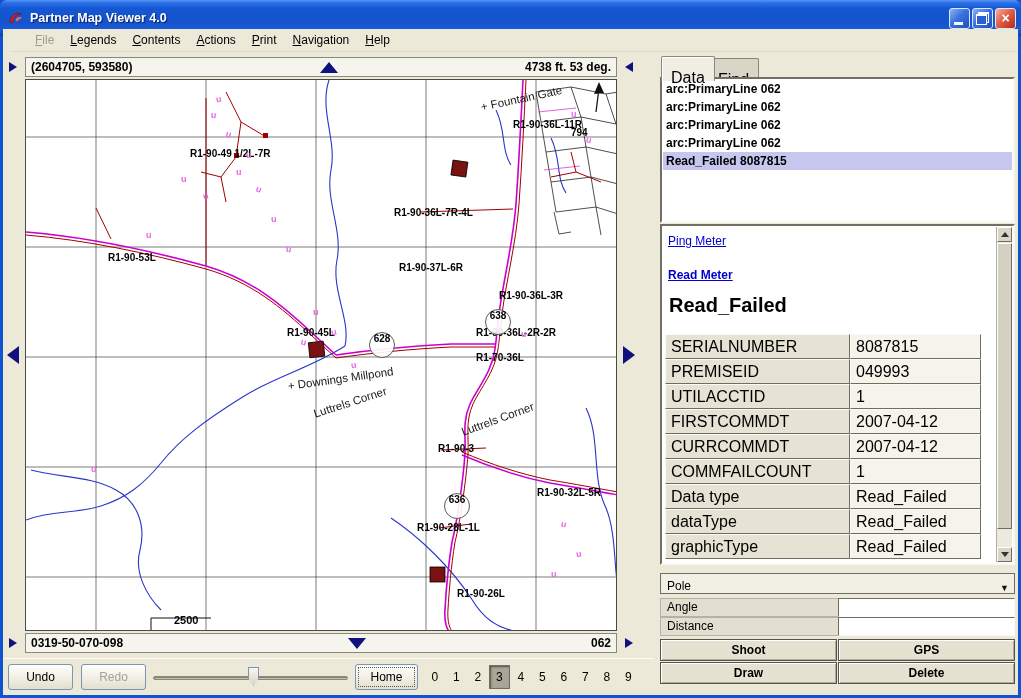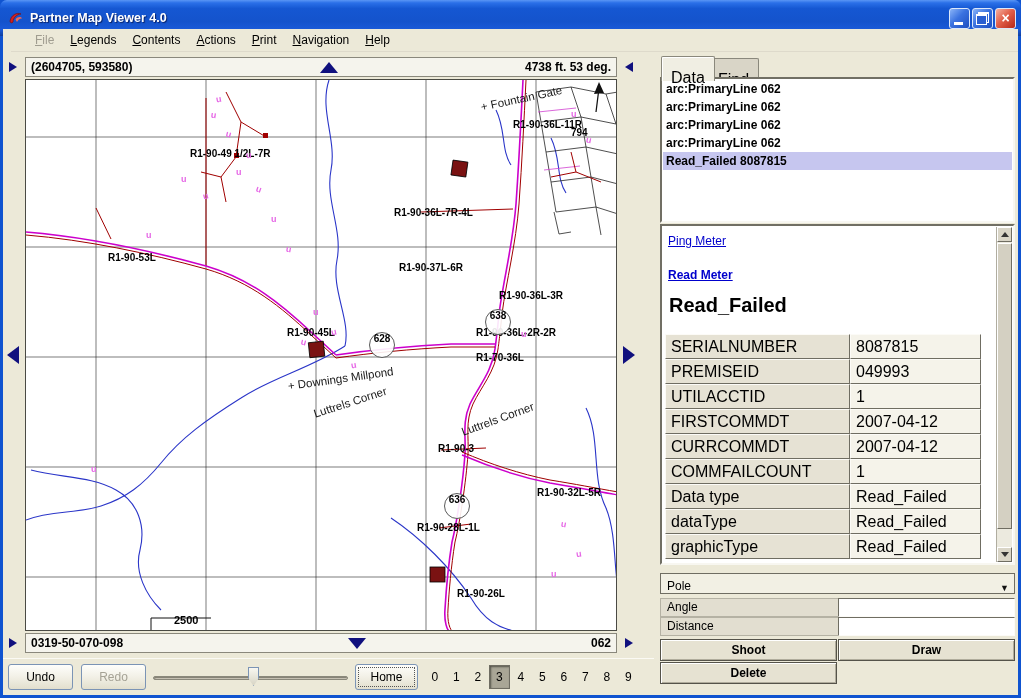--- a/index.html
+++ b/index.html
@@ -440,19 +440,20 @@
         <div class="field-label">Angle</div>
         <input class="field-input" value="" style="">
       </div>
       <div class="field-row f2">
         <div class="field-label">Distance</div>
         <input class="field-input" value="" style="">
       </div>
 
       <div class="btn-grid">
         <button class="panel-btn">Shoot</button>
+        <button class="panel-btn">GPS</button>
         <button class="panel-btn">Draw</button>
         <button class="panel-btn">Delete</button>
       </div>
     </div>
 
   </div>
 </div>
 
 </body></html>

